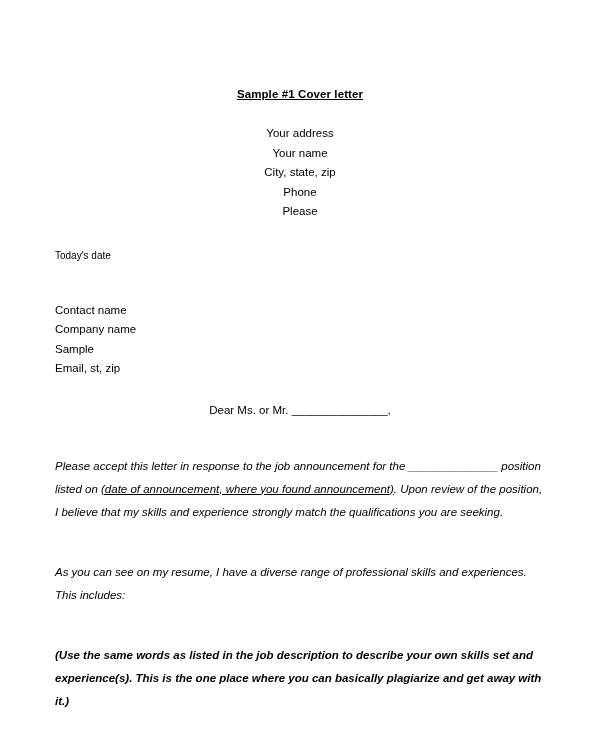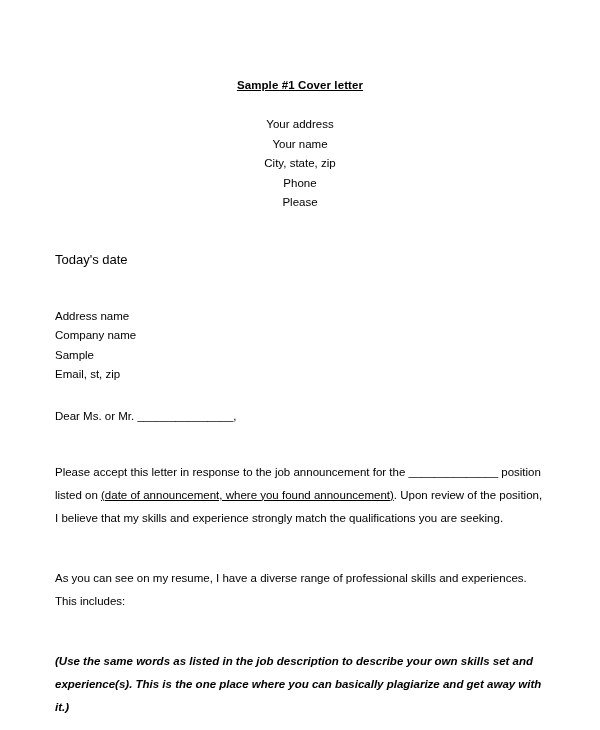--- a/index.html
+++ b/index.html
@@ -18,21 +18,21 @@
     position: relative;
     width: 600px;
     height: 730px;
     background: #ffffff;
     box-sizing: border-box;
     padding: 0;
   }
   .doc-body {
     position: absolute;
     left: 55px;
-    top: 7px;
+    top: 16px;
     width: 490px;
   }
 
   .title {
     text-align: center;
     font-size: 11.5px;
     font-weight: bold;
     text-decoration: underline;
     margin-top: 72px;
     letter-spacing: 0.1px;
@@ -42,40 +42,42 @@
     text-align: center;
     margin-top: 24px;
     font-size: 11.5px;
     line-height: 19.5px;
   }
   .header-block div {
     margin: 0;
   }
 
   .date-line {
-    margin-top: 39px;
-    font-size: 13px;
+    margin-top: 28px;
+    font-size: 10px;
   }
 
   .recipient {
     margin-top: 40px;
     font-size: 11.5px;
     line-height: 19.5px;
   }
 
   .salutation {
     margin-top: 25px;
     font-size: 11.5px;
+    text-align: center;
   }
 
   .para {
     margin-top: 39px;
     font-size: 11.5px;
     line-height: 23px;
     text-align: left;
+    font-style: italic;
   }
   .para.tight {
     margin-top: 37px;
   }
   .u {
     text-decoration: underline;
   }
   .bold-italic {
     font-weight: bold;
     font-style: italic;
@@ -93,21 +95,21 @@
       <div>Your address</div>
       <div>Your name</div>
       <div>City, state, zip</div>
       <div>Phone</div>
       <div>Please</div>
     </div>
 
     <div class="date-line">Today's date</div>
 
     <div class="recipient">
-      <div>Address name</div>
+      <div>Contact name</div>
       <div>Company name</div>
       <div>Sample</div>
       <div>Email, st, zip</div>
     </div>
 
     <div class="salutation">Dear Ms. or Mr. _______________,</div>
 
     <div class="para"><span>Please accept this letter in response to the job announcement for the ______________ position listed on </span><span class="u">(date of announcement, where you found announcement)</span><span>.  Upon review of the position, I believe that my skills and experience strongly match the qualifications you are seeking.</span></div>
 
     <div class="para tight">As you can see on my resume, I have a diverse range of professional skills and experiences.  This includes:</div>

